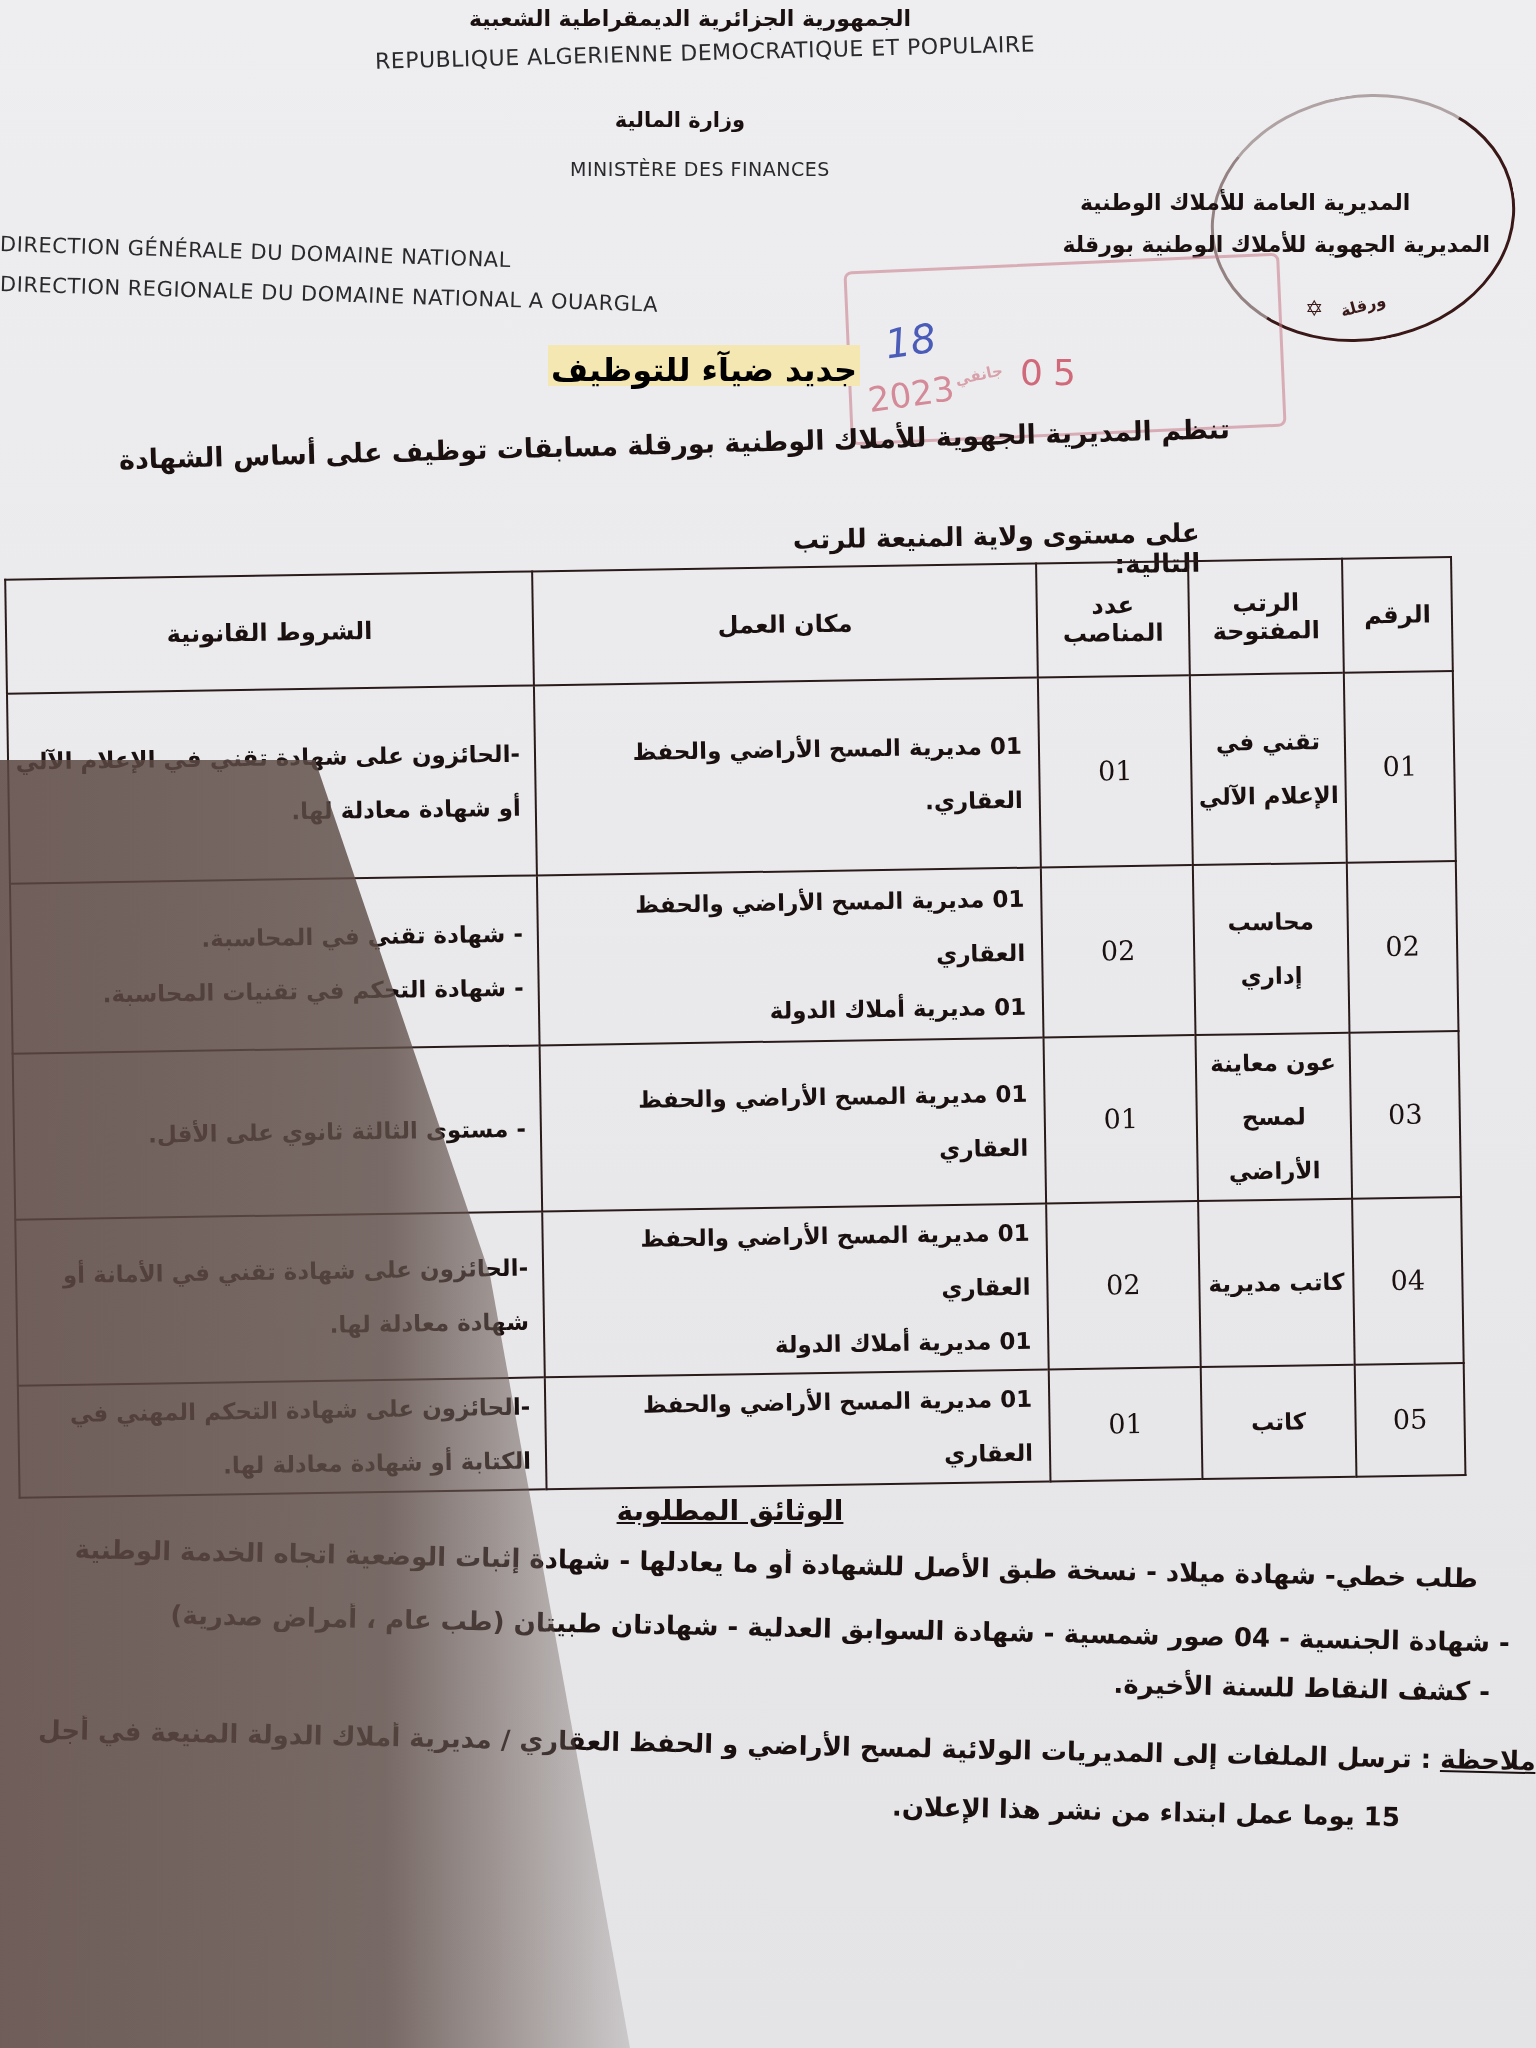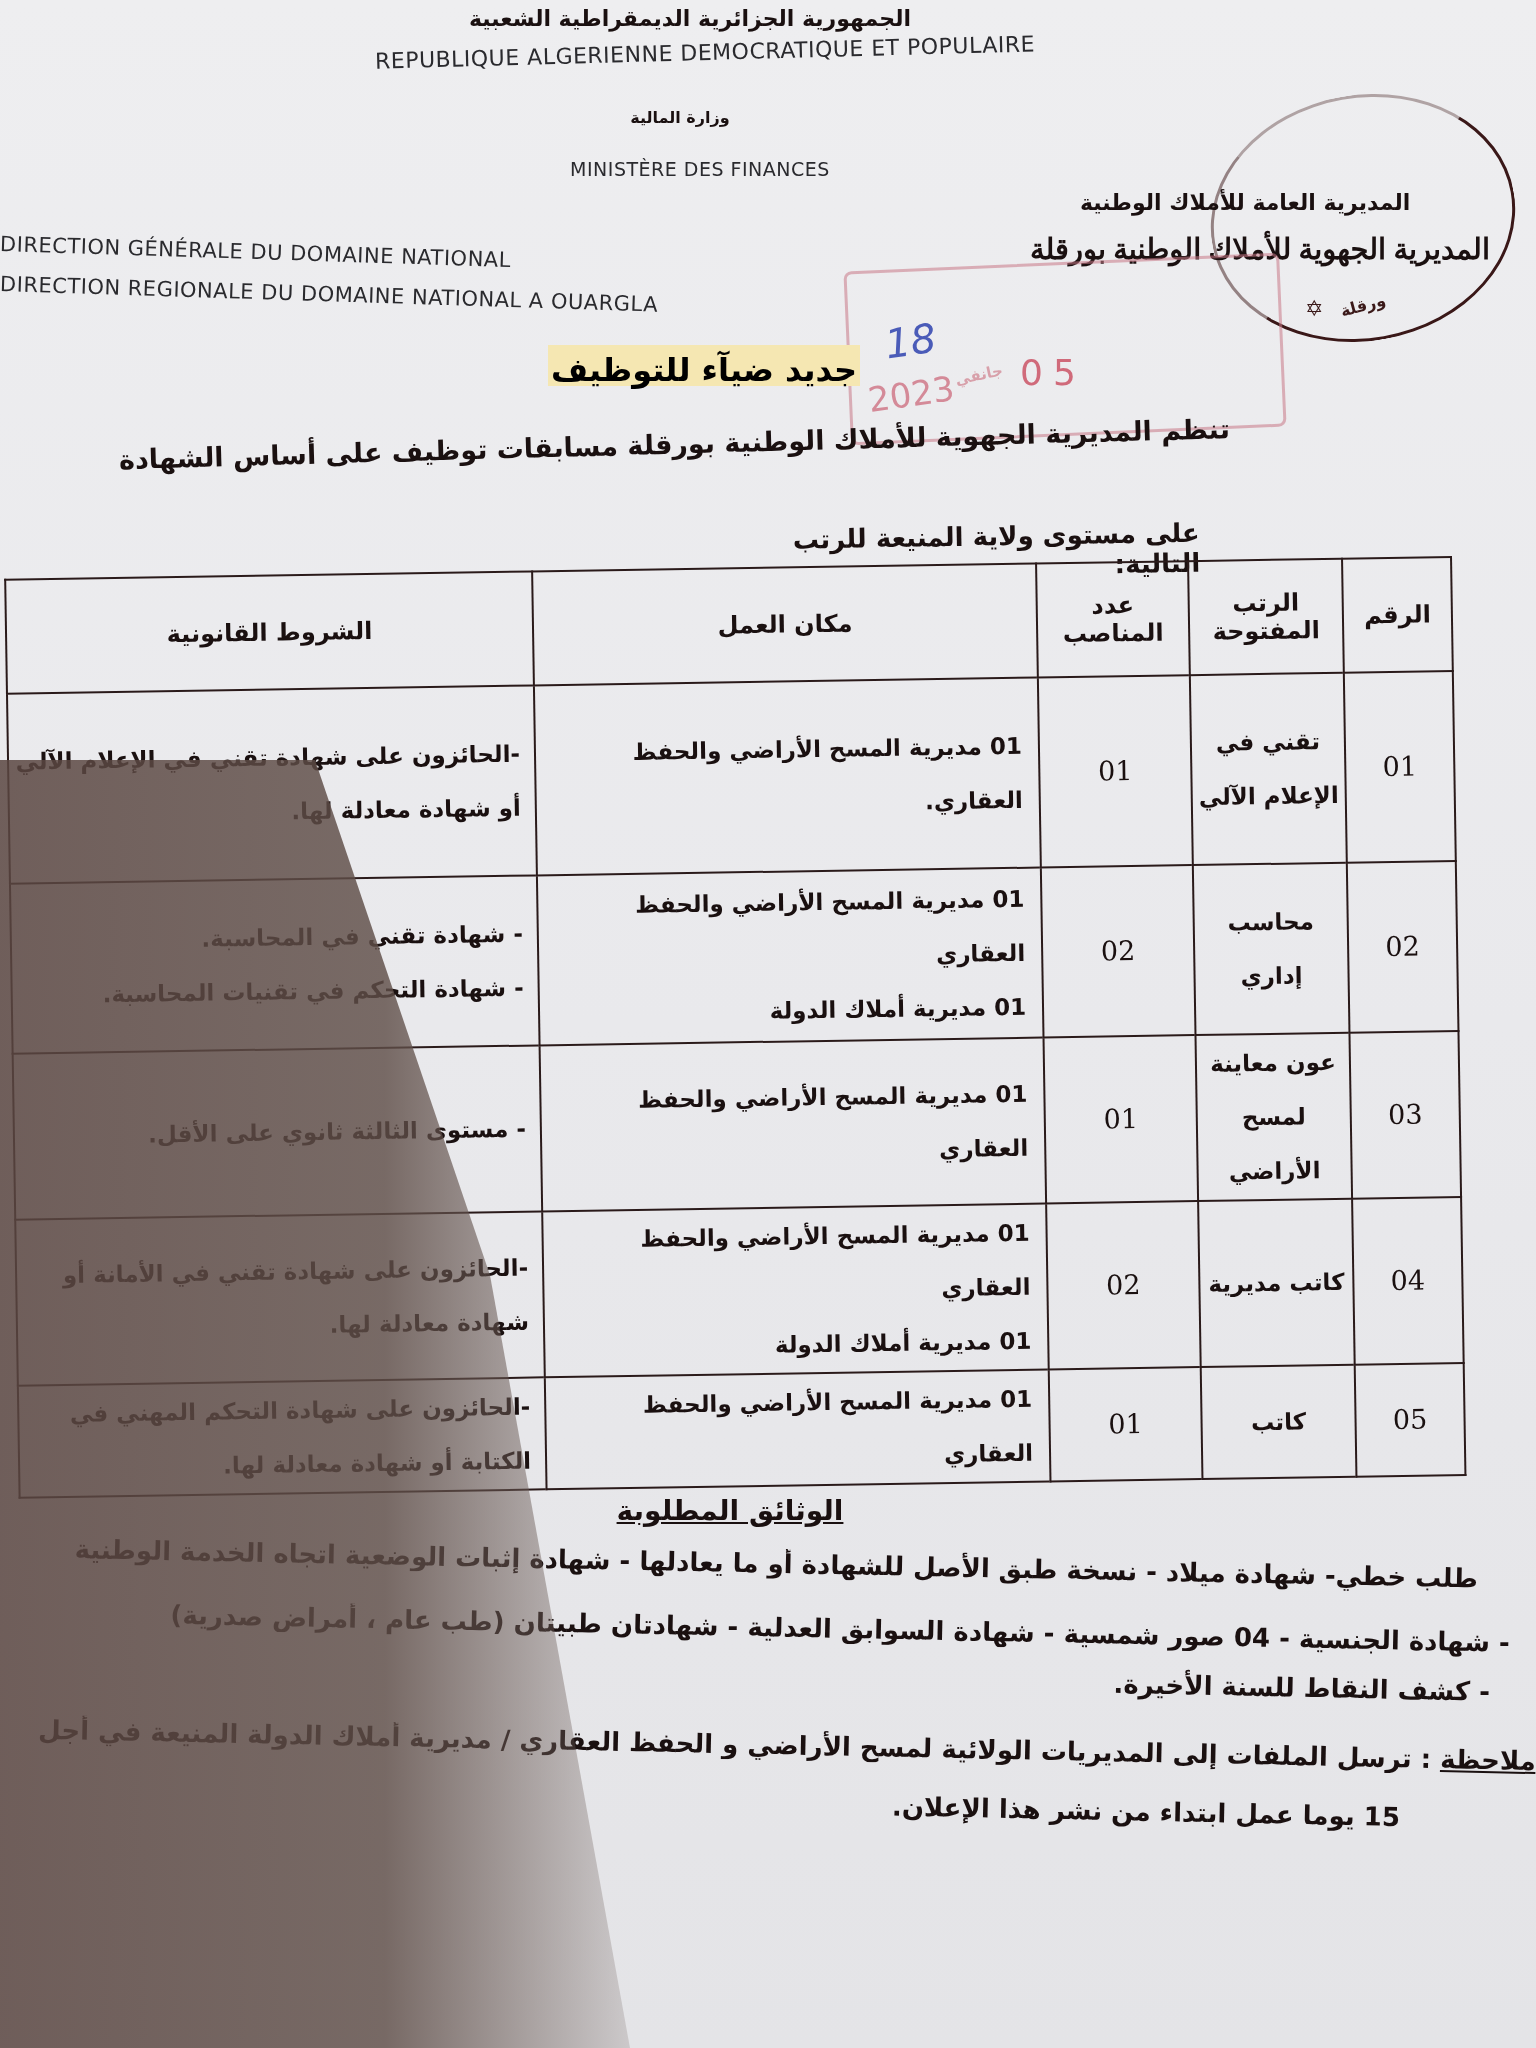--- a/index.html
+++ b/index.html
@@ -19,28 +19,28 @@
     background: linear-gradient(90deg, rgba(90,70,65,0.85) 0%, rgba(95,78,72,0.82) 55%, rgba(110,95,90,0.45) 78%, rgba(150,140,140,0) 100%);
     clip-path: polygon(0 0, 45% 0, 70% 40%, 90% 100%, 0 100%);
     pointer-events: none; z-index: 5;
   }
   .abs { position: absolute; }
   .ar { direction: rtl; font-weight: bold; }
   .fr { font-family: "DejaVu Sans", sans-serif; letter-spacing: 0.5px; color: #2a2a2e; }
 
   .hdr-ar1 { left: 360px; top: 6px; width: 660px; text-align: center; font-size: 22px; }
   .hdr-fr1 { left: 345px; top: 40px; width: 720px; font-size: 22px; transform: rotate(-1.5deg); text-align:center; }
-  .hdr-ar2 { left: 560px; top: 108px; width: 240px; text-align: center; font-size: 16px; }
+  .hdr-ar2 { left: 560px; top: 108px; width: 240px; text-align: center; font-size: 21px; }
   .hdr-fr2 { left: 540px; top: 140px; width: 320px; font-size: 19px; text-align: center; margin-top: 18px; }
 
   .fr-dg { left: 0; top: 232px; font-size: 21px; transform: rotate(1.8deg); transform-origin: left; }
   .fr-dr { left: 0; top: 272px; font-size: 21px; transform: rotate(1.8deg); transform-origin: left; }
 
   .ar-org1 { left: 1080px; top: 190px; width: 410px; text-align: left; font-size: 22px; }
-  .ar-org2 { left: 960px; top: 232px; width: 530px; text-align: right; font-size: 29px; font-family: Liberation Serif, serif; }
+  .ar-org2 { left: 960px; top: 232px; width: 530px; text-align: right; font-size: 22px; }
 
   .seal {
     left: 1210px; top: 95px; width: 300px; height: 240px;
     border: 3px solid #3a1818; border-radius: 50%;
     border-top-color: rgba(60,25,25,0.35); border-left-color: rgba(60,25,25,0.5);
     transform: rotate(-10deg);
   }
   .seal-star { left: 1305px; top: 296px; font-size: 22px; color: #3a1818; }
   .seal-text { left: 1340px; top: 296px; font-size: 16px; color: #3a1818; transform: rotate(-15deg); }
 

